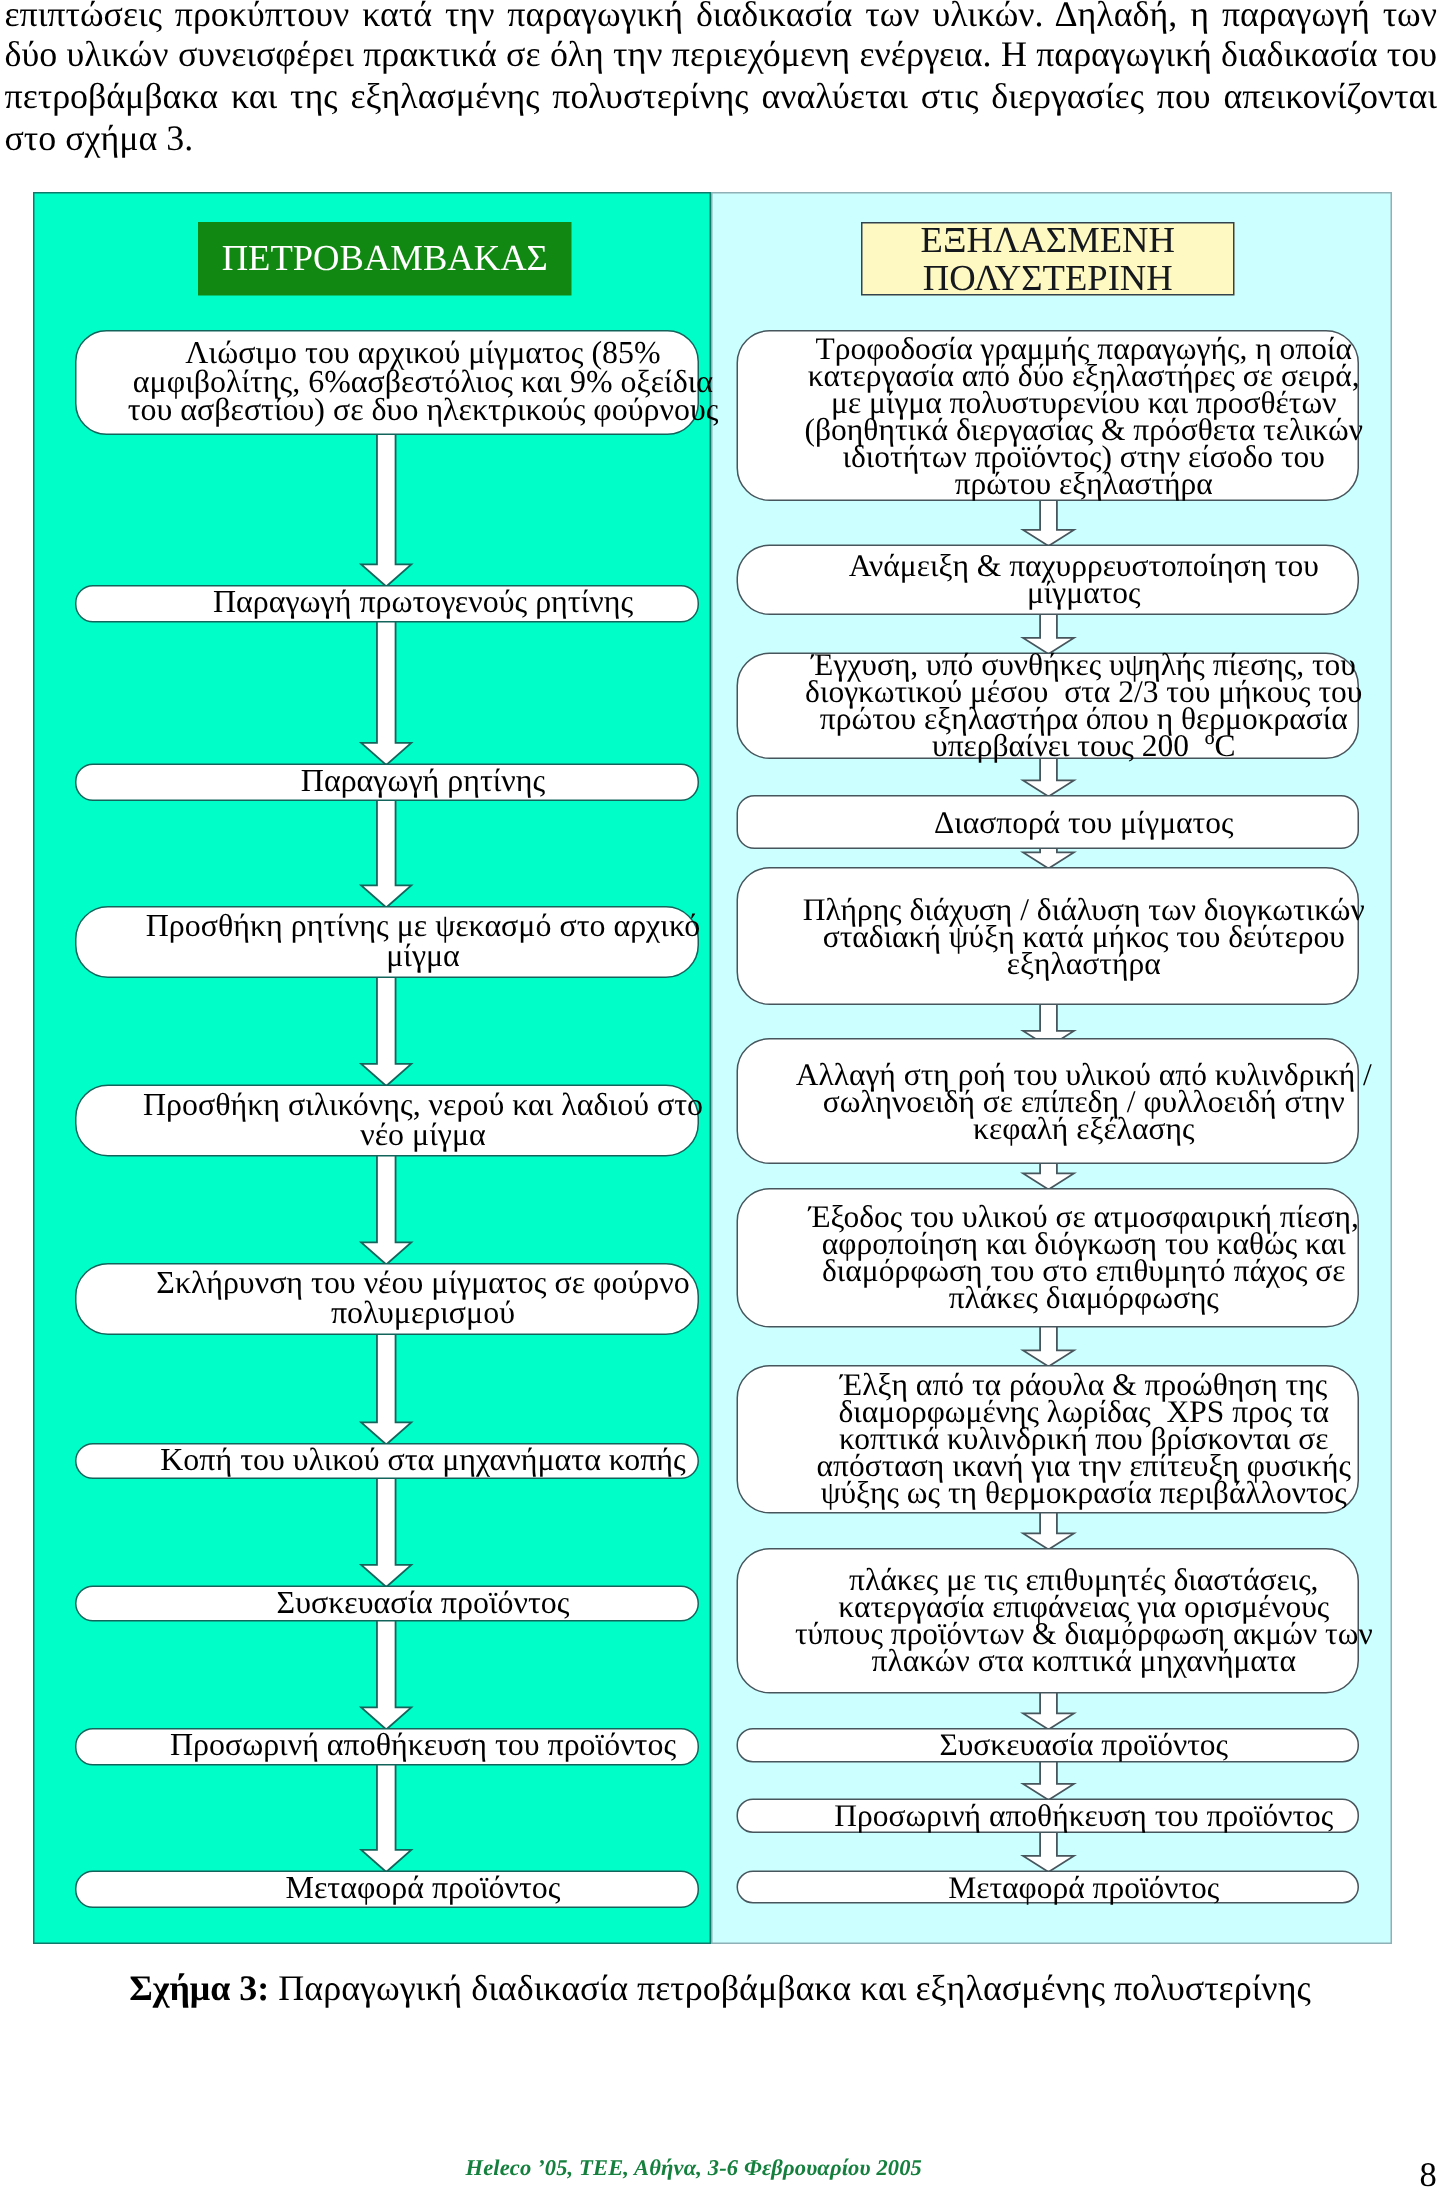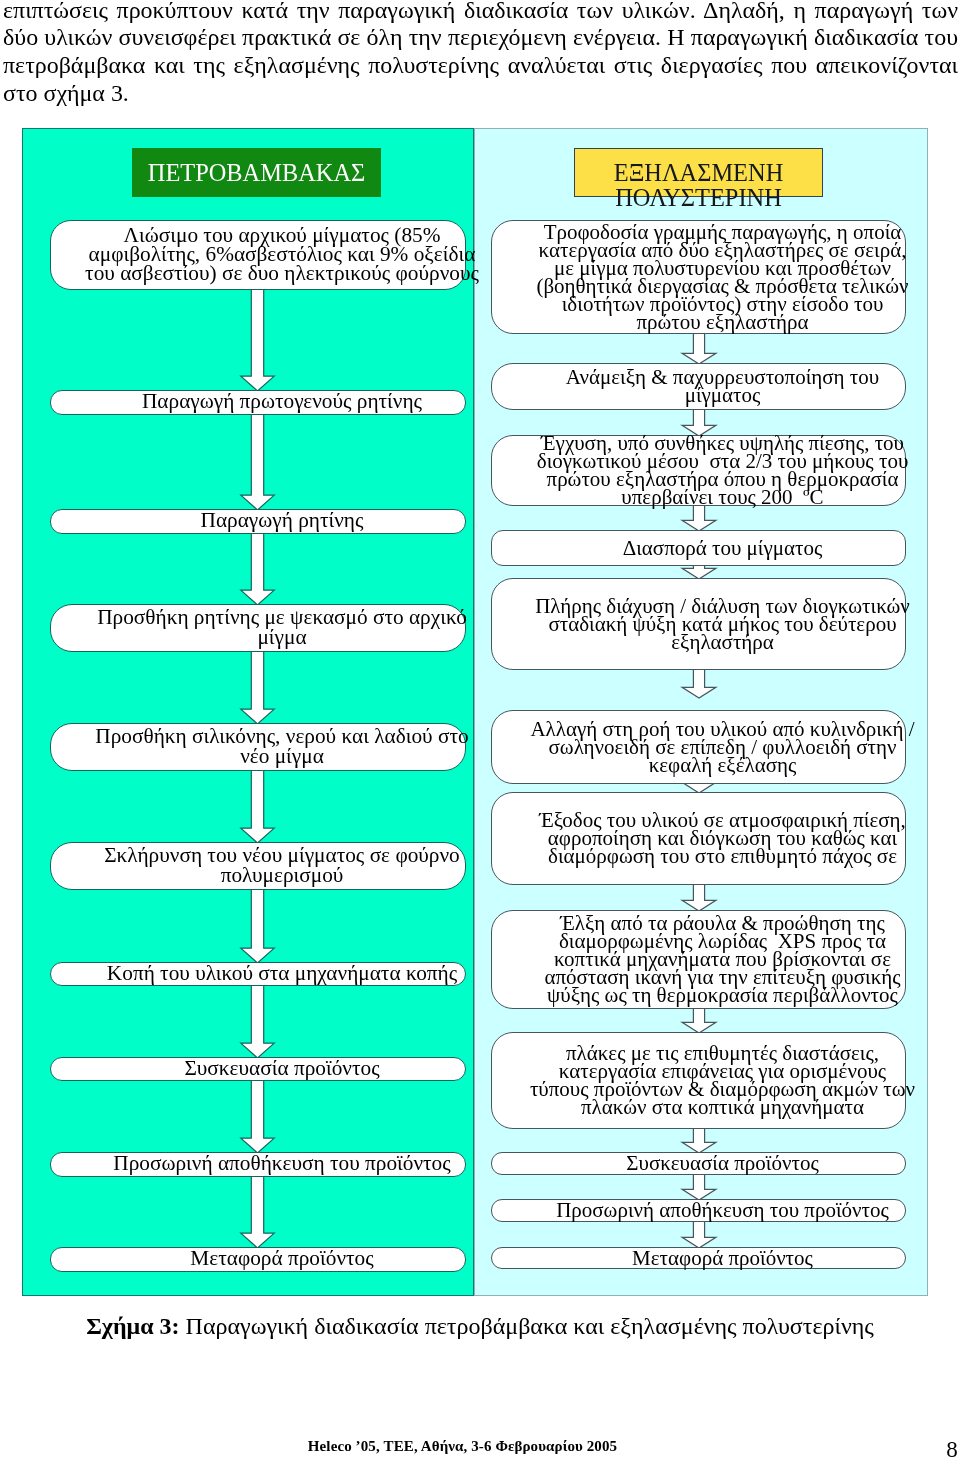--- a/index.html
+++ b/index.html
@@ -7,33 +7,33 @@
        overflow:hidden;position:relative;}
   #intro{position:absolute;left:3px;top:-3.5px;width:955px;font-size:23.95px;line-height:27.9px;
          text-align:justify;color:#000;}
   .panel{position:absolute;box-sizing:border-box;z-index:1;}
   #panelL{left:22px;top:128px;width:452px;height:1168px;background:#00FFC8;border:1.5px solid #0f7a6b;}
   #panelR{left:474px;top:128px;width:454px;height:1168px;background:#CCFFFF;border:1.3px solid #8fb0b6;}
   .hdr{position:absolute;box-sizing:border-box;text-align:center;z-index:4;}
   .hdr i{display:block;font-style:normal;white-space:pre;}
   #hdrL{left:132px;top:148px;width:249px;height:49px;background:#118811;color:#ffffff;
         font-size:24.4px;line-height:49px;}
-  #hdrR{left:574px;top:148px;width:249px;height:49px;background:#fde047;color:#15181d;
-        border:1.4px solid #30434e;font-size:24.4px;line-height:24.6px;padding-top:12px;}
+  #hdrR{left:574px;top:148px;width:249px;height:49px;background:#fef9c3;color:#15181d;
+        border:1.4px solid #30434e;font-size:24.4px;line-height:24.6px;padding-top:0px;}
   .box{position:absolute;box-sizing:border-box;background:#fff;z-index:3;display:flex;
        align-items:center;justify-content:center;text-align:center;color:#000;}
   .box .t{display:block;width:100%;position:relative;top:-0.5px;padding-left:48px;}
   .box .t i{display:block;font-style:normal;white-space:pre;}
   .boxL{border:1.3px solid #13655c;font-size:21.3px;line-height:19.3px;}
   .boxR{border:1.2px solid #47555c;font-size:21.0px;line-height:18.0px;}
   #arrows{position:absolute;left:0;top:0;width:960px;height:1459px;z-index:2;}
   #cap{position:absolute;left:0;top:1313px;width:960px;text-align:center;font-size:24px;color:#000;}
   #cap b{font-weight:bold;}
   #foot{position:absolute;left:0;top:1438px;width:925px;text-align:center;
-        font-size:15px;font-weight:bold;color:#000000;letter-spacing:.1px;}
+        font-size:15px;font-weight:bold;font-style:italic;color:#15803d;letter-spacing:.1px;}
   #pageno{position:absolute;left:938px;top:1437px;width:28px;text-align:center;font-size:23px;color:#000;}
 </style>
 </head>
 <body>
 
 <div id="intro">επιπτώσεις προκύπτουν κατά την παραγωγική διαδικασία των υλικών. Δηλαδή, η παραγωγή των δύο υλικών συνεισφέρει πρακτικά σε όλη την περιεχόμενη ενέργεια. Η παραγωγική διαδικασία του πετροβάμβακα και της εξηλασμένης πολυστερίνης αναλύεται στις διεργασίες που απεικονίζονται στο σχήμα 3.</div>
 
 <div class="panel" id="panelL"></div>
 <div class="panel" id="panelR"></div>
 
@@ -126,39 +126,40 @@
       <i>Διασπορά του μίγματος</i>
     </span>
   </div>
 <div class="box boxR" style="left:491px;top:578px;width:415px;height:92px;border-radius:22px">
     <span class="t">
       <i>Πλήρης διάχυση / διάλυση των διογκωτικών</i>
       <i>σταδιακή ψύξη κατά μήκος του δεύτερου</i>
       <i>εξηλαστήρα</i>
     </span>
   </div>
-<div class="box boxR" style="left:491px;top:710px;width:415px;height:74px;border-radius:22px">
+<div class="box boxR" style="left:491px;top:692px;width:415px;height:84px;border-radius:22px">
     <span class="t">
       <i>Αλλαγή στη ροή του υλικού από κυλινδρική /</i>
       <i>σωληνοειδή σε επίπεδη / φυλλοειδή στην</i>
       <i>κεφαλή εξέλασης</i>
     </span>
   </div>
 <div class="box boxR" style="left:491px;top:792px;width:415px;height:93px;border-radius:22px">
     <span class="t">
       <i>Έξοδος του υλικού σε ατμοσφαιρική πίεση,</i>
       <i>αφροποίηση και διόγκωση του καθώς και</i>
       <i>διαμόρφωση του στο επιθυμητό πάχος σε</i>
+      <i>πλάκες διαμόρφωσης</i>
     </span>
   </div>
 <div class="box boxR" style="left:491px;top:910px;width:415px;height:99px;border-radius:22px">
     <span class="t">
       <i>Έλξη από τα ράουλα &amp; προώθηση της</i>
       <i>διαμορφωμένης λωρίδας  XPS προς τα</i>
-      <i>κοπτικά μηχανήματα που βρίσκονται σε</i>
+      <i>κοπτικά κυλινδρική που βρίσκονται σε</i>
       <i>απόσταση ικανή για την επίτευξη φυσικής</i>
       <i>ψύξης ως τη θερμοκρασία περιβάλλοντος</i>
     </span>
   </div>
 <div class="box boxR" style="left:491px;top:1032px;width:415px;height:97px;border-radius:22px">
     <span class="t">
       <i>πλάκες με τις επιθυμητές διαστάσεις,</i>
       <i>κατεργασία επιφάνειας για ορισμένους</i>
       <i>τύπους προϊόντων &amp; διαμόρφωση ακμών των</i>
       <i>πλακών στα κοπτικά μηχανήματα</i>

